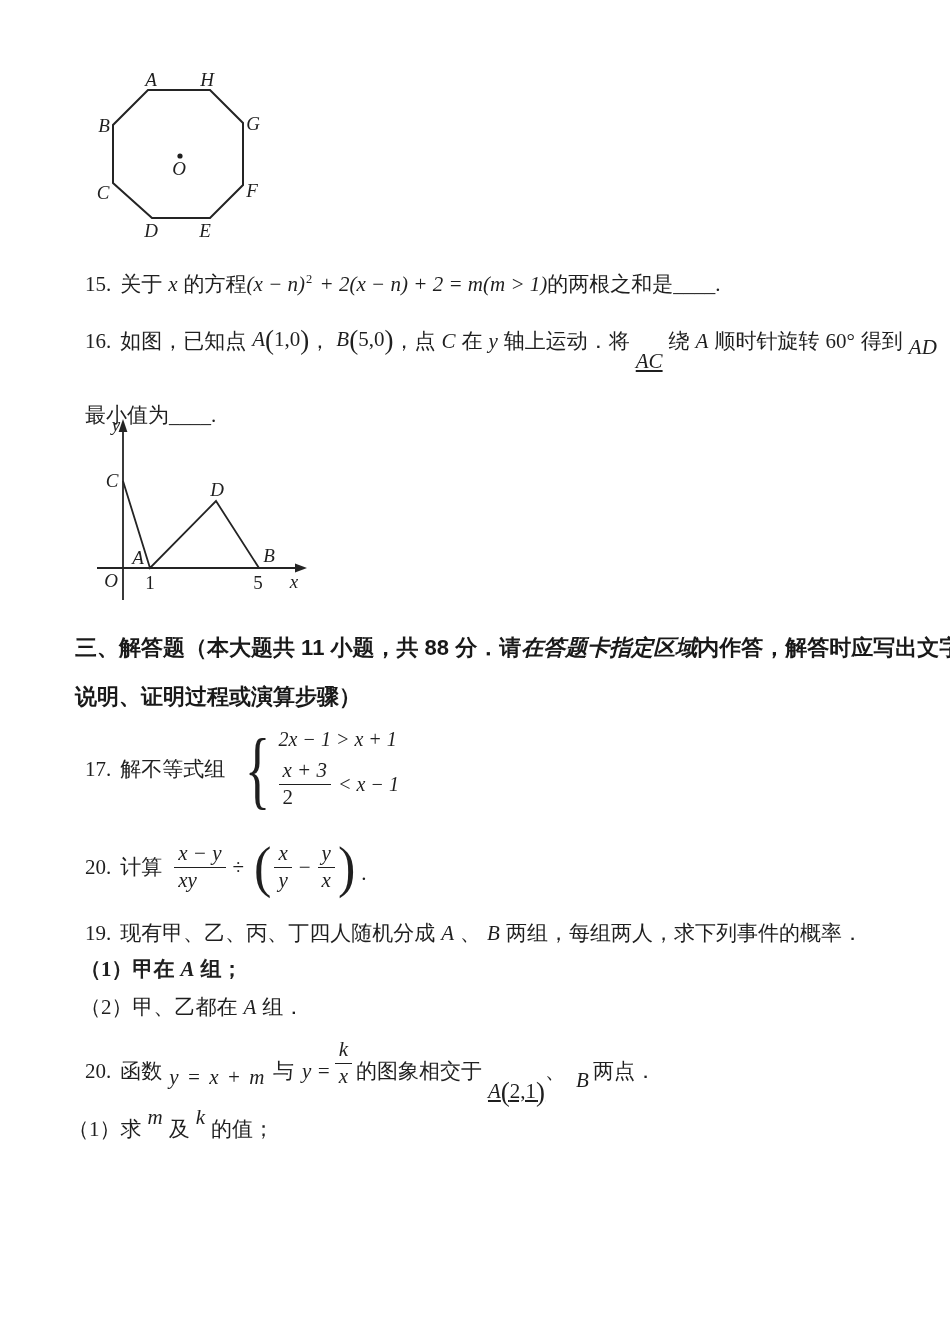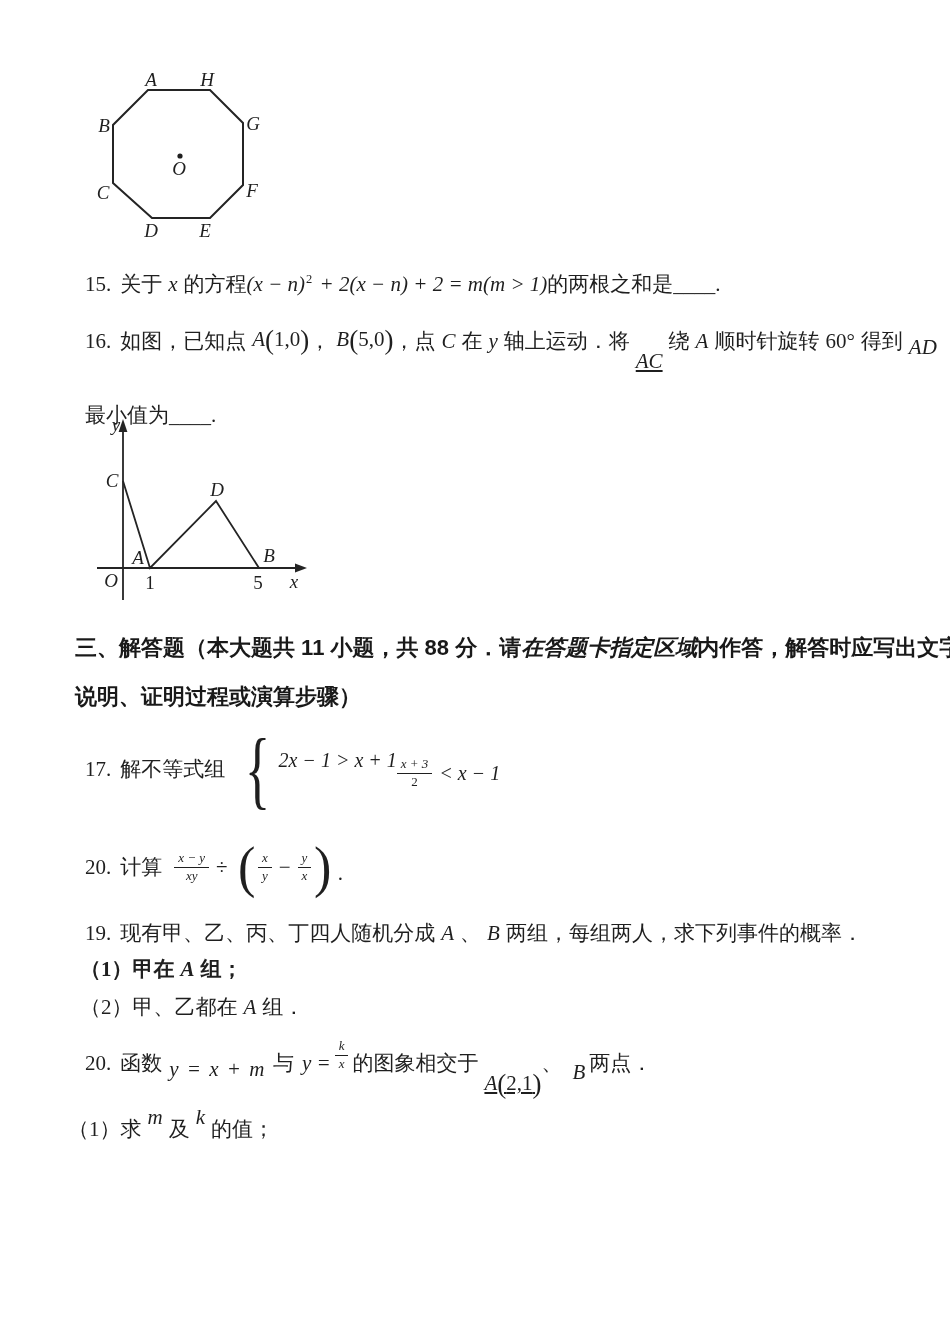--- a/index.html
+++ b/index.html
@@ -44,30 +44,30 @@
     font-weight: 700;
     line-height: 30px;
     font-family: "Liberation Sans", "DejaVu Sans", sans-serif;
     color: #191919;
   }
   .emph {
     -webkit-text-emphasis: filled dot over;
     text-emphasis: filled dot over;
     font-style: italic;
   }
-  .frac { display: inline-block; text-align: center; font-size: 13px; line-height: 1.12; vertical-align: middle; }
+  .frac { display: inline-block; font-size: 21px; line-height: 1.12; vertical-align: middle; }
   .frac .fn { display: block; padding: 0 4px 1px; }
   .frac .fd { display: block; border-top: 1.5px solid #1f1f1f; padding: 1px 4px 0; }
   .frac-hi { position: relative; top: -10px; margin: 0 4px; }
   .brace {
     font-size: 86px; font-weight: 300; line-height: 76px;
     display: inline-block; transform: scaleX(0.62);
     margin-left: 2px;
   }
-  .sys { display: flex; flex-direction: row; align-items: flex-start; font-size: 20px; }
+  .sys { display: flex; flex-direction: column; align-items: flex-start; font-size: 20px; }
   .sysrow { display: flex; align-items: center; }
   .sysrow + .sysrow { margin-top: 8px; }
   .bp { font-size: 58px; font-weight: 300; line-height: 52px; display: inline-block; transform: scaleX(0.9); margin: 0 2px; }
   .end-low { align-self: flex-end; margin-bottom: 7px; margin-left: 3px; }
   .eq-spread { letter-spacing: 1.5px; margin: 0 7px; }
   svg { position: absolute; }
   svg text {
     font-family: "Liberation Serif", "DejaVu Serif", serif;
     font-size: 19px; font-style: italic; fill: #1f1f1f;
   }

